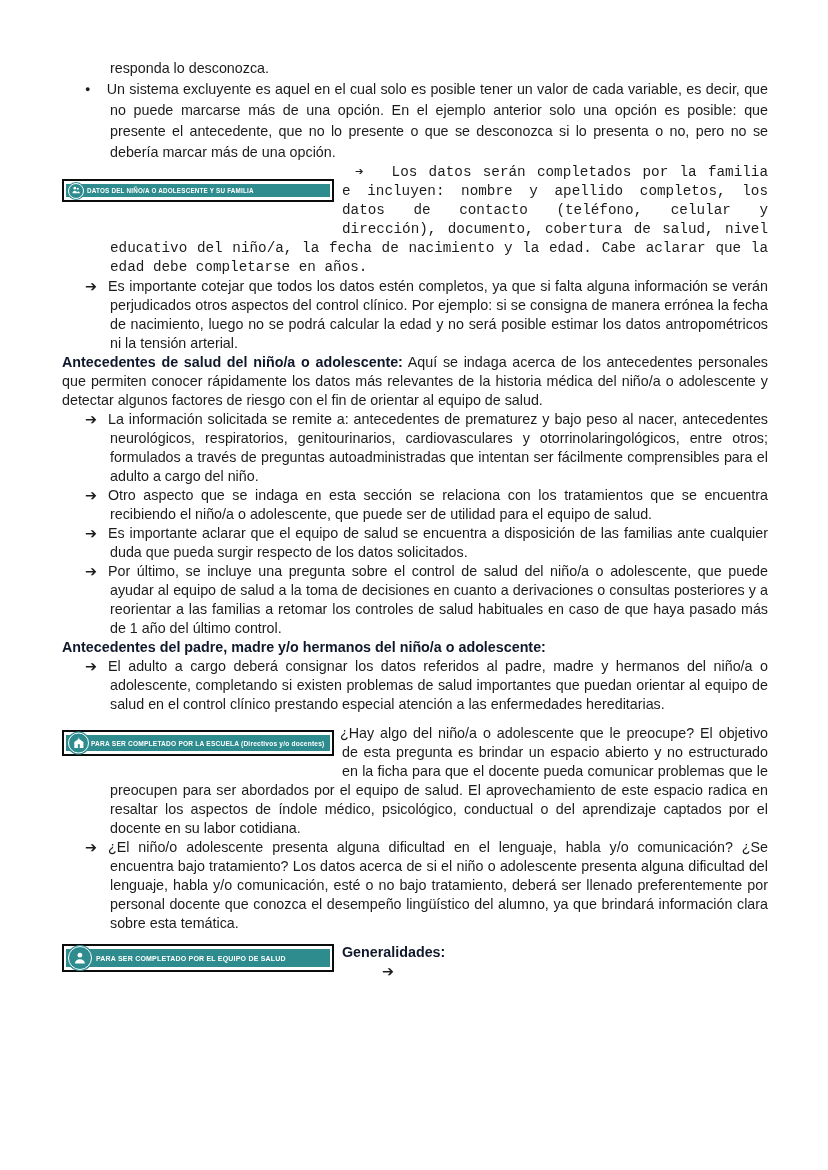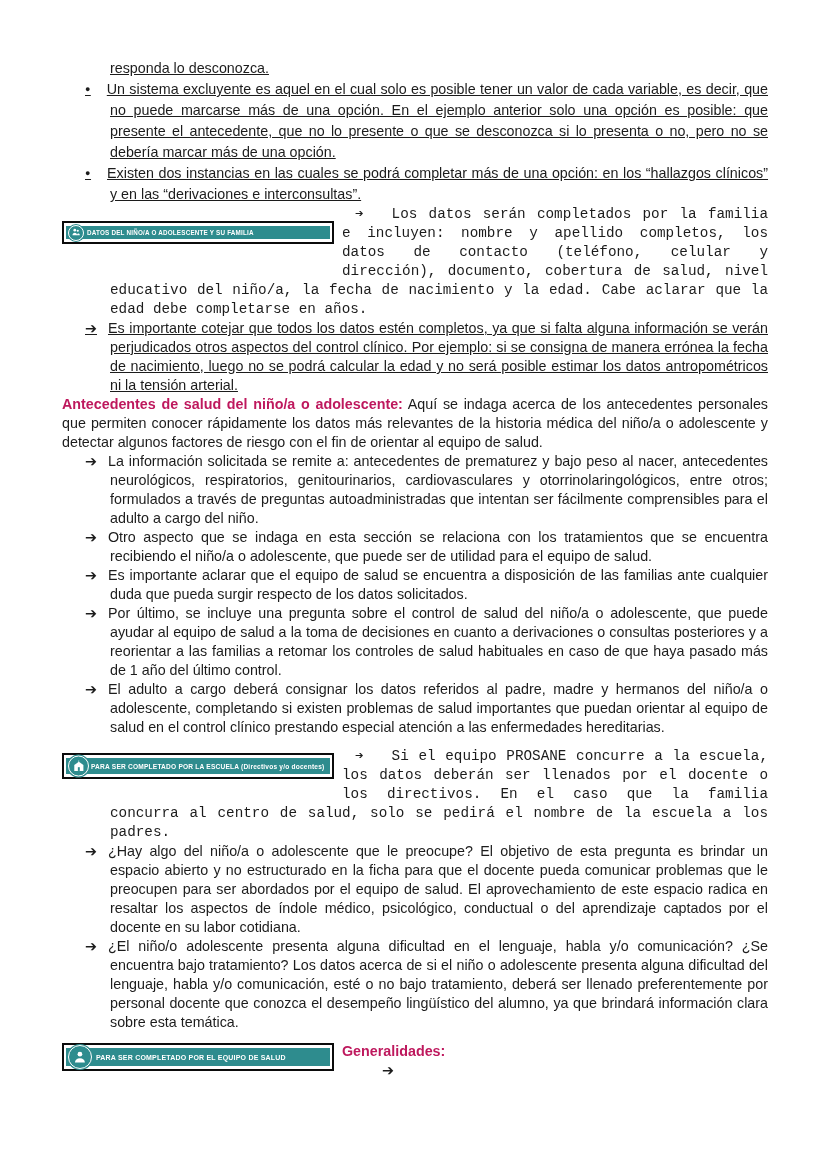--- a/index.html
+++ b/index.html
@@ -6,21 +6,21 @@
   *{margin:0; padding:0; box-sizing:border-box;}
   html,body{background:#fff;}
   .page{
     width:828px; height:1170px; background:#fff; overflow:hidden;
     padding:58px 60px 0 62px;
     font-family:"Liberation Sans","DejaVu Sans",sans-serif;
     font-size:14.3px; line-height:19px; color:var(--text);
     text-align:justify;
   }
   
-  .intro{line-height:21px;text-decoration:underline;}
+  .intro{line-height:21px;}
   .cont{padding-left:48px;}
   
   .li{padding-left:48px; text-indent:-48px;}
   .li .txt{text-indent:0;}
   .mk-b{margin-left:23px; margin-right:16px; font-size:9px; vertical-align:2px;}
   .mk-a{margin-left:23px; margin-right:11px;}
   
   .wrap-item{padding-left:48px;font-family:Liberation Mono, monospace;}
   .mk-a-first{margin-left:13px; margin-right:28px;}
   
@@ -37,38 +37,37 @@
   .b2 .bar{height:16px; font-size:6.6px; padding-left:25px;}
   .b3 .bar{height:18px; font-size:7px;  padding-left:30px;}
   .bcircle{position:absolute; left:4px; top:50%; transform:translateY(-50%);
     border-radius:50%; background:var(--teal); border:1px solid #fff;
     box-shadow:0 0 0 1px var(--teal);
     display:flex; align-items:center; justify-content:center;}
   .b1 .bcircle{width:16px; height:16px;}
   .b2 .bcircle{width:21px; height:21px;}
   .b3 .bcircle{width:24px; height:24px;}
   .bcircle svg{width:72%; height:72%;}
-  b,.bold{font-weight:bold; color:#be185d;}
-  .clear{clear:both;text-decoration:underline;}
+  b,.bold{font-weight:bold; color:#0f172a;}
+  .clear{clear:both;}
   .sec-escuela{margin-top:10px;}
   .sec-equipo{margin-top:10px;}
   
   .g-item{display:flex;}
   .g-item .gm{flex:0 0 56px; padding-left:40px;}
   .g-item .gt{flex:1; text-indent:39px; text-align:justify;}
 </style>
 </head>
 <body>
 
 <div class="page">
 
   <div class="intro">
     <p class="cont"><span>responda lo desconozca.</span></p>
     <div class="li"><span class="mk-b">●</span><span class="txt">Un sistema excluyente es aquel en el cual solo es posible tener un valor de cada variable, es decir, que no puede marcarse más de una opción. En el ejemplo anterior solo una opción es posible: que presente el antecedente, que no lo presente o que se desconozca si lo presenta o no, pero no se debería marcar más de una opción.</span></div>
-    <div class="li"><span class="mk-b">●</span><span class="txt">Existen dos instancias en las cuales se podrá completar más de una opción: en los “hallazgos clínicos” y en las “derivaciones e interconsultas”.</span></div>
   </div>
 
   <section>
     <div class="fb fb1">
       <div class="banner b1">
         <span class="bcircle">
           <svg viewBox="0 0 24 24">
               <circle cx="9" cy="7.5" r="3.2" fill="#fff"></circle>
               <circle cx="16.2" cy="9" r="2.5" fill="#fff"></circle>
               <path d="M3.5 19.5c0-3.4 2.3-5.6 5.5-5.6s5.5 2.2 5.5 5.6z" fill="#fff"></path>
@@ -86,39 +85,39 @@
 
   <section>
     <p><b>Antecedentes de salud del niño/a o adolescente:</b><span> Aquí se indaga acerca de los antecedentes personales que permiten conocer rápidamente los datos más relevantes de la historia médica del niño/a o adolescente y detectar algunos factores de riesgo con el fin de orientar al equipo de salud.</span></p>
     <div class="li"><span class="mk-a">➔</span><span class="txt">La información solicitada se remite a: antecedentes de prematurez y bajo peso al nacer, antecedentes neurológicos, respiratorios, genitourinarios, cardiovasculares y otorrinolaringológicos, entre otros; formulados a través de preguntas autoadministradas que intentan ser fácilmente comprensibles para el adulto a cargo del niño.</span></div>
     <div class="li"><span class="mk-a">➔</span><span class="txt">Otro aspecto que se indaga en esta sección se relaciona con los tratamientos que se encuentra recibiendo el niño/a o adolescente, que puede ser de utilidad para el equipo de salud.</span></div>
     <div class="li"><span class="mk-a">➔</span><span class="txt">Es importante aclarar que el equipo de salud se encuentra a disposición de las familias ante cualquier duda que pueda surgir respecto de los datos solicitados.</span></div>
     <div class="li"><span class="mk-a">➔</span><span class="txt">Por último, se incluye una pregunta sobre el control de salud del niño/a o adolescente, que puede ayudar al equipo de salud a la toma de decisiones en cuanto a derivaciones o consultas posteriores y a reorientar a las familias a retomar los controles de salud habituales en caso de que haya pasado más de 1 año del último control.</span></div>
   </section>
 
   <section>
+    <p><b>Antecedentes del padre, madre y/o hermanos del niño/a o adolescente:</b></p>
     <div class="li"><span class="mk-a">➔</span><span class="txt">El adulto a cargo deberá consignar los datos referidos al padre, madre y hermanos del niño/a o adolescente, completando si existen problemas de salud importantes que puedan orientar al equipo de salud en el control clínico prestando especial atención a las enfermedades hereditarias.</span></div>
   </section>
 
   <section class="sec-escuela">
     <div class="fb fb2">
       <div class="banner b2">
         <span class="bcircle">
           <svg viewBox="0 0 24 24">
               <path d="M12 4l8 5.5V20H4V9.5z" fill="#fff"></path>
               <rect x="10.3" y="13.5" width="3.4" height="6.5" fill="#2e8c8e"></rect>
               <rect x="11.5" y="1.5" width="1" height="4" fill="#fff"></rect>
             </svg>
         </span>
         <span class="bar">
             <span>PARA SER COMPLETADO POR LA ESCUELA (Directivos y/o docentes)</span>
           </span>
       </div>
     </div>
-    <p class="wrap-item"><span class="mk-a-first">➔</span><span>Si el equipo PROSANE concurre a la escuela, los datos deberán ser llenados por el docente o los directivos. En el caso que la familia concurra al centro de salud, solo se pedirá el nombre de la escuela a los padres.</span></p>
     <div class="li"><span class="mk-a">➔</span><span class="txt">¿Hay algo del niño/a o adolescente que le preocupe? El objetivo de esta pregunta es brindar un espacio abierto y no estructurado en la ficha para que el docente pueda comunicar problemas que le preocupen para ser abordados por el equipo de salud. El aprovechamiento de este espacio radica en resaltar los aspectos de índole médico, psicológico, conductual o del aprendizaje captados por el docente en su labor cotidiana.</span></div>
     <div class="li"><span class="mk-a">➔</span><span class="txt">¿El niño/o adolescente presenta alguna dificultad en el lenguaje, habla y/o comunicación? ¿Se encuentra bajo tratamiento? Los datos acerca de si el niño o adolescente presenta alguna dificultad del lenguaje, habla y/o comunicación, esté o no bajo tratamiento, deberá ser llenado preferentemente por personal docente que conozca el desempeño lingüístico del alumno, ya que brindará información clara sobre esta temática.</span></div>
   </section>
 
   <section class="sec-equipo">
     <div class="fb fb3">
       <div class="banner b3">
         <span class="bcircle">
           <svg viewBox="0 0 24 24">
               <circle cx="12" cy="7.8" r="3.6" fill="#fff"></circle>

